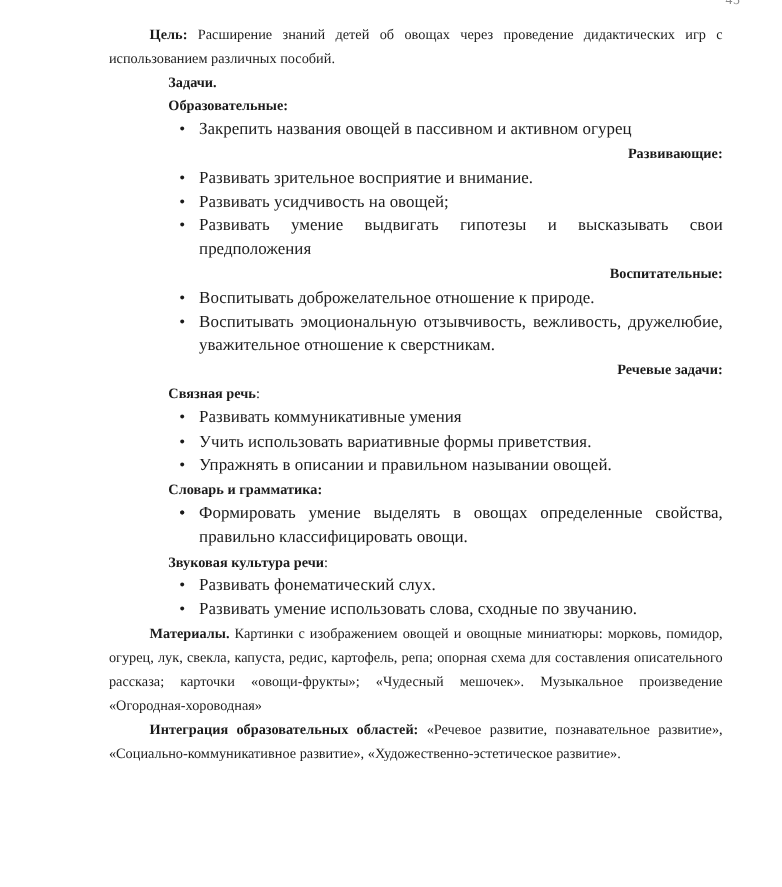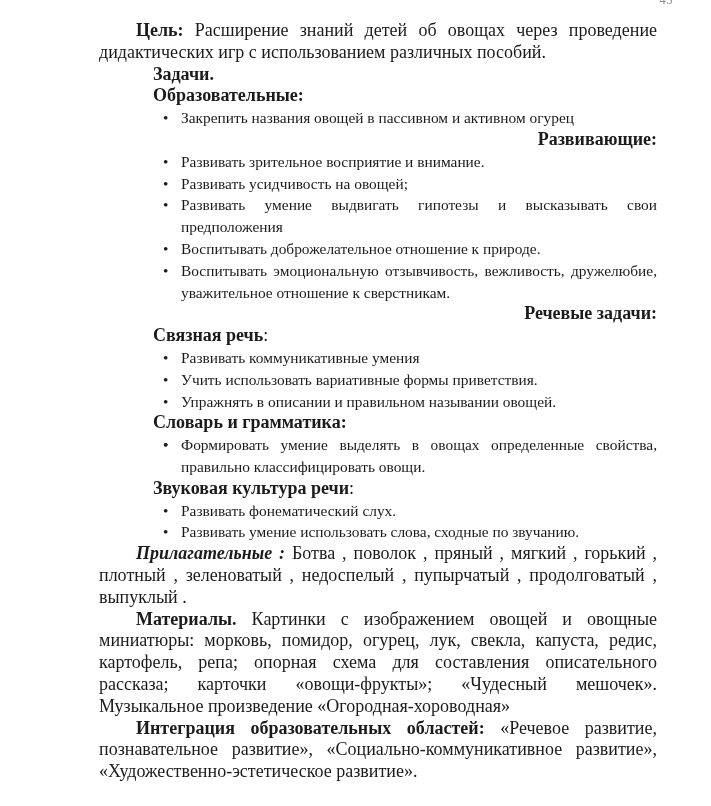--- a/index.html
+++ b/index.html
@@ -32,21 +32,21 @@
   
   .page-body {
     position: absolute;
     left: 99px;
     top: 20px;
     width: 558px;
   }
 
   p {
     margin: 0;
-    font-size: 18px;
+    font-size: 13px;
     line-height: 21.8px;
     text-align: justify;
     text-justify: inter-word;
     hyphens: none;
   }
 
   
   .indent-first {
     text-indent: 37px;
   }
@@ -107,20 +107,21 @@
     <li><span class="bullet">•</span><span class="txt">Закрепить названия овощей в пассивном и активном огурец</span></li>
   </ul>
 
   <p class="lvl0"><b>Развивающие:</b></p>
   <ul>
     <li class="nostretch"><span class="bullet">•</span><span class="txt">Развивать зрительное  восприятие и внимание.</span></li>
     <li class="nostretch"><span class="bullet">•</span><span class="txt">Развивать усидчивость на овощей;</span></li>
     <li><span class="bullet">•</span><span class="txt">Развивать умение выдвигать гипотезы и высказывать свои предположения</span></li>
   </ul>
 
+  <p class="lvl0"><b>Воспитательные:</b></p>
   <ul>
     <li class="nostretch"><span class="bullet">•</span><span class="txt">Воспитывать доброжелательное отношение к природе.</span></li>
     <li><span class="bullet">•</span><span class="txt">Воспитывать эмоциональную отзывчивость, вежливость, дружелюбие, уважительное отношение к сверстникам.</span></li>
   </ul>
 
   <p class="lvl0"><b>Речевые задачи:</b></p>
 
   <p class="lvl1"><b>Связная речь</b><span>:</span></p>
   <ul>
     <li class="nostretch"><span class="bullet">•</span><span class="txt">Развивать коммуникативные умения</span></li>
@@ -134,21 +135,20 @@
     <li><span class="bullet">•</span><span class="txt">Формировать умение выделять в овощах определенные свойства, правильно классифицировать овощи.</span></li>
   </ul>
 
   <p class="lvl1"><b>Звуковая культура речи</b><span>:</span></p>
   <ul>
     <li class="nostretch"><span class="bullet">•</span><span class="txt">Развивать фонематический слух.</span></li>
     <li class="nostretch"><span class="bullet">•</span><span class="txt">Развивать умение использовать слова, сходные по звучанию.</span></li>
   </ul>
 
 
-  <p class="indent-first"><span class="bi">Прилагательные :</span><span> Ботва , поволок , пряный , мягкий , горький , плотный , зеленоватый , недоспелый , пупырчатый , продолговатый , выпуклый .</span></p>
 
   <p class="indent-first"><b>Материалы.</b><span> Картинки с изображением овощей и овощные миниатюры: морковь, помидор, огурец, лук, свекла, капуста, редис, картофель, репа; опорная схема для составления описательного рассказа; карточки «овощи-фрукты»; «Чудесный мешочек». Музыкальное произведение «Огородная-хороводная»</span></p>
 
   <p class="indent-first"><b>Интеграция образовательных областей:</b><span> «Речевое развитие, познавательное развитие», «Социально-коммуникативное развитие», «Художественно-эстетическое развитие».</span></p>
 
   <p class="indent-first"></p>
 
 </div>
 
 </body></html>

